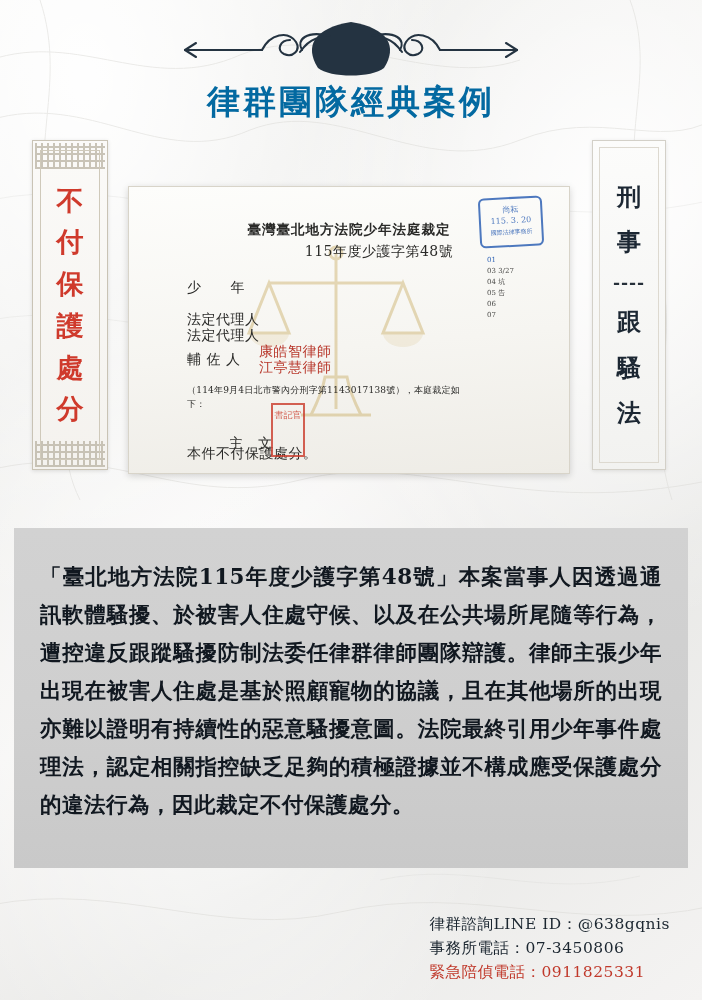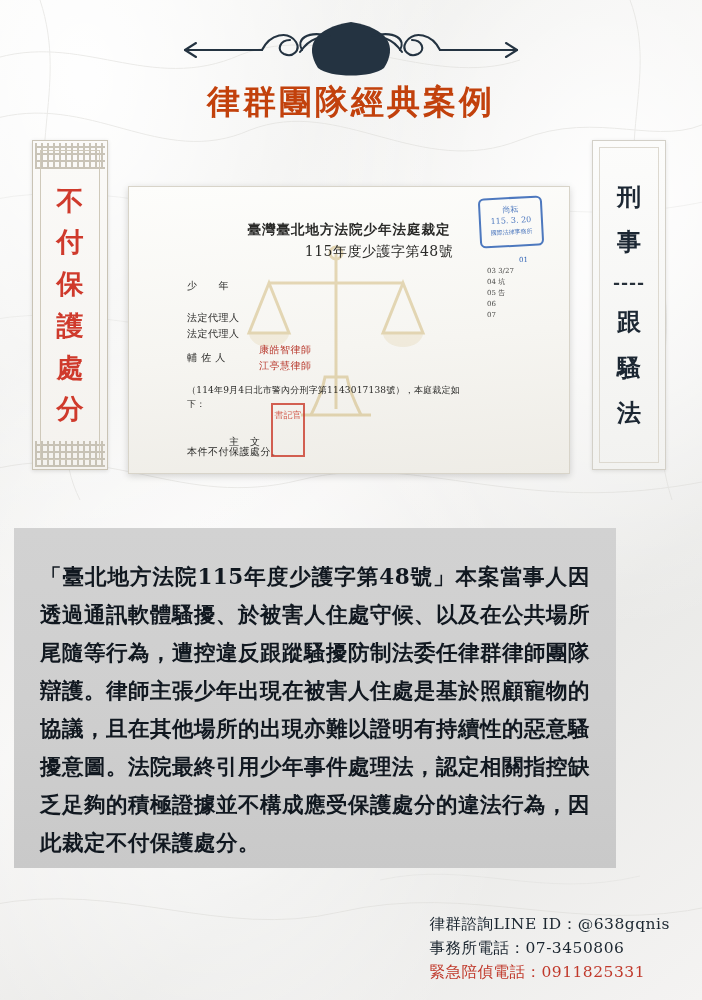--- a/index.html
+++ b/index.html
@@ -41,21 +41,21 @@
   }
   .title-main {
     position: absolute;
     top: 80px;
     left: 0;
     width: 702px;
     text-align: center;
     font-family: "DejaVu Serif", "Liberation Serif", serif;
     font-size: 33px;
     letter-spacing: 3px;
-    color: #c2410c;
+    color: #0369a1;
     font-weight: 700;
   }
 
   
   .left-banner {
     position: absolute;
     left: 32px;
     top: 140px;
     width: 76px;
     height: 330px;
@@ -175,21 +175,21 @@
     left: 0;
     width: 440px;
     text-align: center;
     font-size: 14px;
     letter-spacing: 0.5px;
     padding-left: 60px;
     box-sizing: border-box;
   }
   .doc-line {
     position: absolute;
-    font-size: 10px;
+    font-size: 14px;
     letter-spacing: 0.5px;
     white-space: nowrap;
   }
   .doc-line.red { color: #b8382c; }
   .doc-para {
     position: absolute;
     left: 58px;
     top: 196px;
     width: 330px;
     font-size: 9px;
@@ -230,28 +230,28 @@
   }
   .side-marks {
     position: absolute;
     right: 12px;
     top: 68px;
     width: 70px;
     font-size: 7px;
     color: #4a4a48;
     line-height: 11px;
   }
-  .side-marks .blue { color: #2f62b5; margin-left: 32px; }
+  .side-marks .blue { color: #2f62b5; }
 
   
   .summary {
     position: absolute;
     left: 14px;
     top: 528px;
-    width: 602px;
+    width: 674px;
     height: 340px;
     background: linear-gradient(180deg, #d2d2d2 0%, #cfcfcf 50%, #c9c9c9 100%);
     box-sizing: border-box;
     padding: 30px 26px 24px 26px;
   }
   .summary p {
     margin: 0;
     font-family: "DejaVu Serif", "Liberation Serif", serif;
     font-size: 21.5px;
     line-height: 38px;

